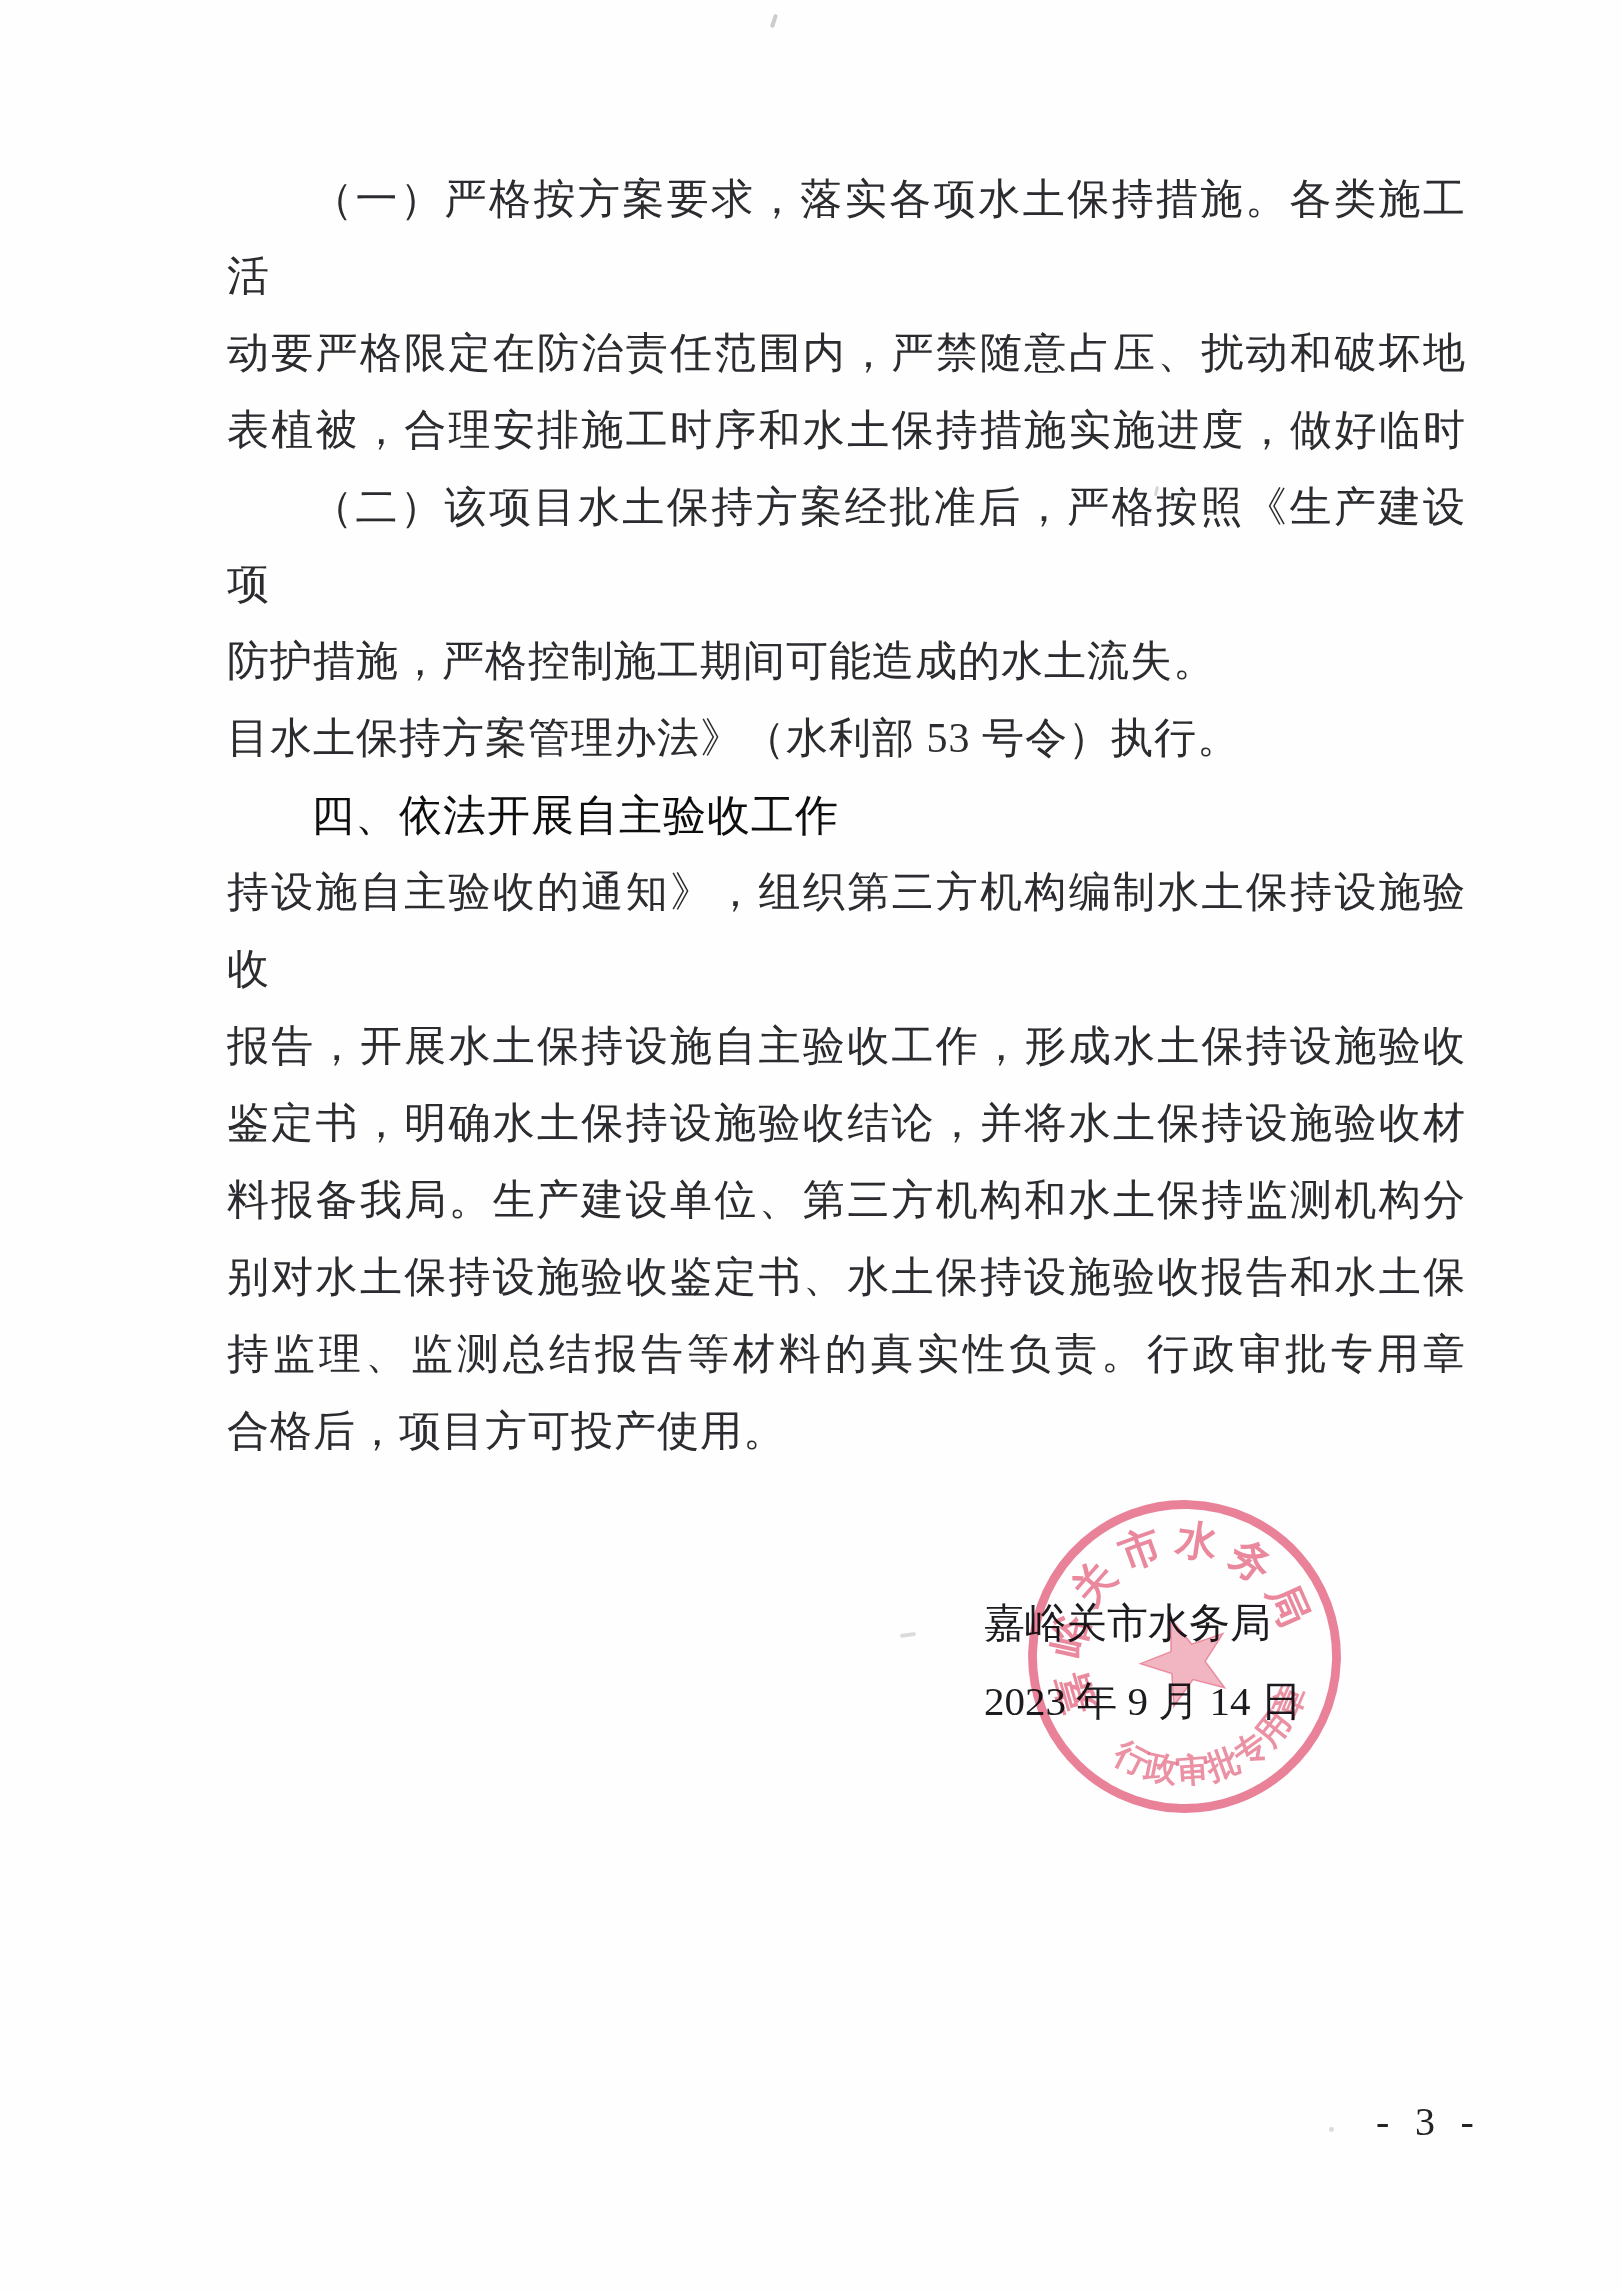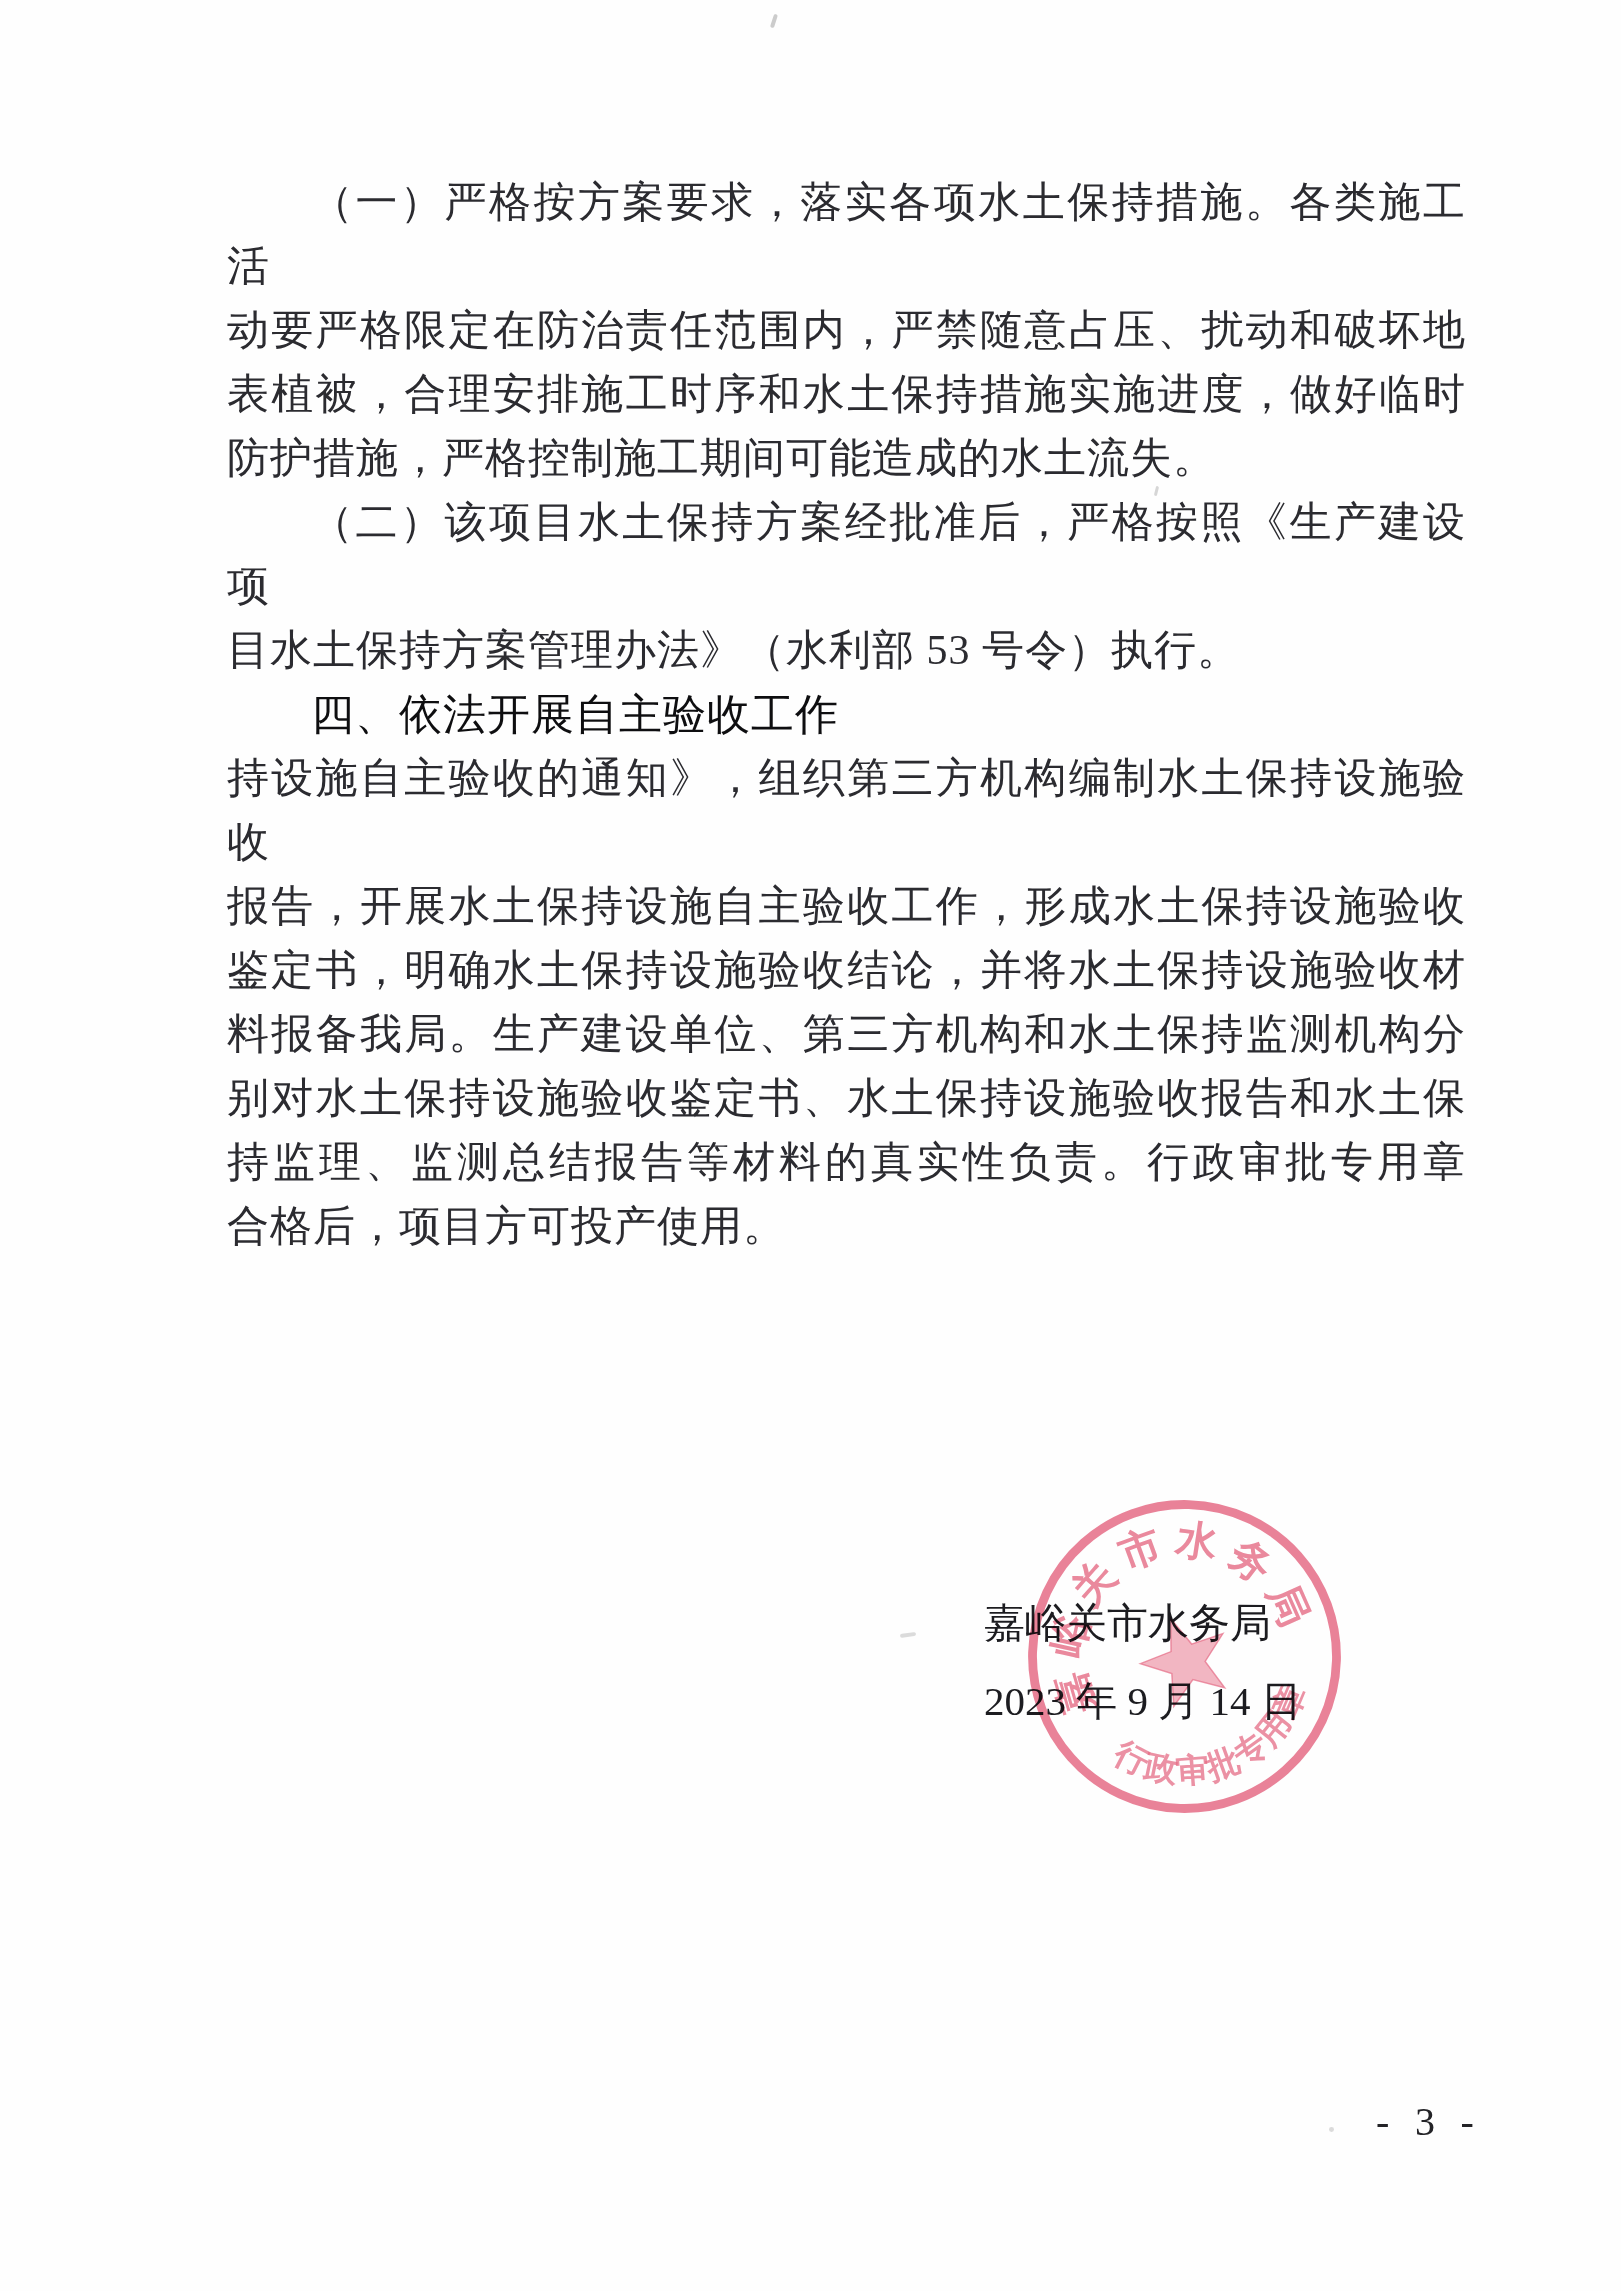--- a/index.html
+++ b/index.html
@@ -12,24 +12,24 @@
     width: 1621px;
     height: 2292px;
     background: #fefefe;
     overflow: hidden;
     font-family: "Liberation Serif", "DejaVu Serif", serif;
     color: #2b2b30;
   }
   .body-text {
     position: absolute;
     left: 227px;
-    top: 170px;
+    top: 161px;
     width: 1239px;
     font-size: 42px;
-    line-height: 64px;
+    line-height: 77px;
     letter-spacing: 1px;
   }
   .line {
     text-align: justify;
     text-align-last: justify;
     word-break: break-all;
     white-space: normal;
   }
   .line.first {
     text-indent: 84px;
@@ -88,23 +88,23 @@
 </style>
 </head>
 <body>
 
 <div class="page">
 
   <div class="body-text">
     <div class="line first">（一）严格按方案要求，落实各项水土保持措施。各类施工活</div>
     <div class="line">动要严格限定在防治责任范围内，严禁随意占压、扰动和破坏地</div>
     <div class="line">表植被，合理安排施工时序和水土保持措施实施进度，做好临时</div>
+    <div class="line first">（二）该项目水土保持方案经批准后，严格按照《生产建设项</div>
+
     <div class="line last">防护措施，严格控制施工期间可能造成的水土流失。</div>
-
-    <div class="line first">（二）该项目水土保持方案经批准后，严格按照《生产建设项</div>
     <div class="line last">目水土保持方案管理办法》（水利部 53 号令）执行。</div>
 
     <div class="line first heading">四、依法开展自主验收工作</div>
 
     <div class="line">持设施自主验收的通知》，组织第三方机构编制水土保持设施验收</div>
     <div class="line">报告，开展水土保持设施自主验收工作，形成水土保持设施验收</div>
     <div class="line">鉴定书，明确水土保持设施验收结论，并将水土保持设施验收材</div>
     <div class="line">料报备我局。生产建设单位、第三方机构和水土保持监测机构分</div>
     <div class="line">别对水土保持设施验收鉴定书、水土保持设施验收报告和水土保</div>
     <div class="line">持监理、监测总结报告等材料的真实性负责。行政审批专用章</div>

